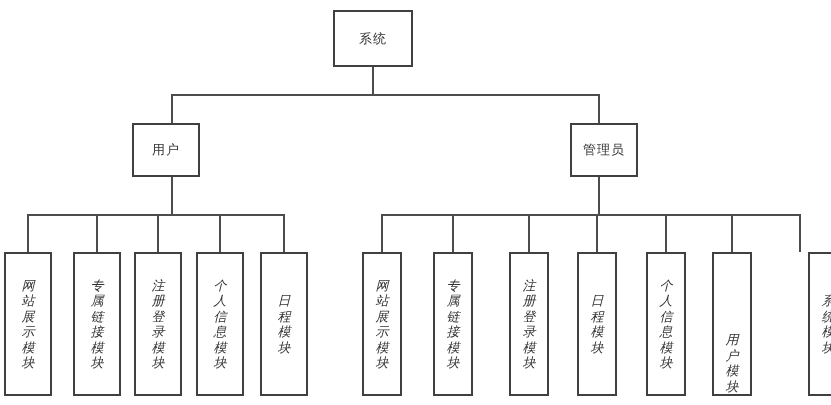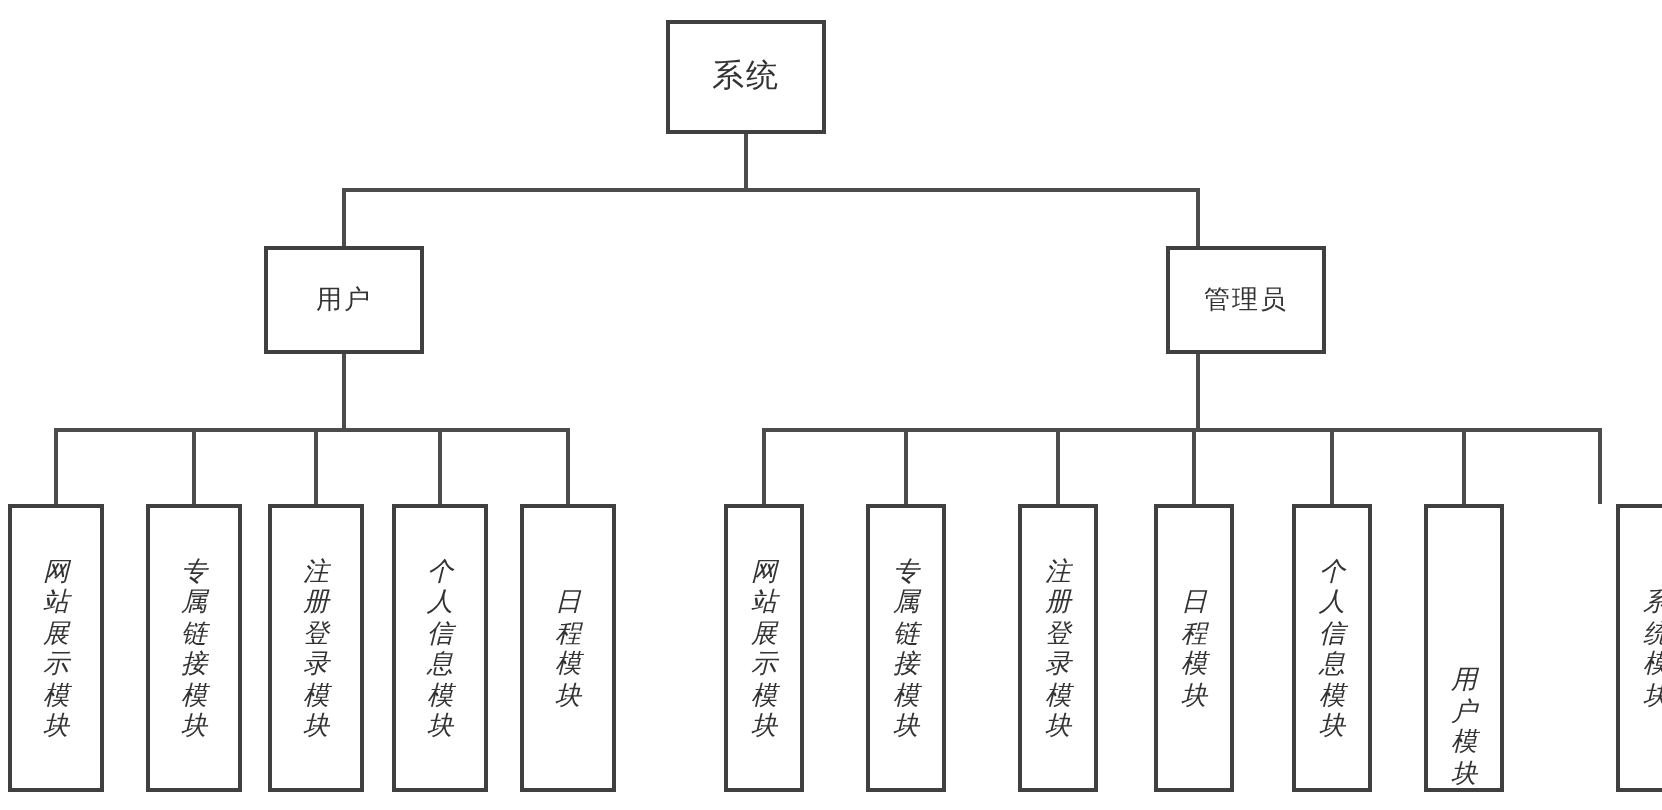--- a/index.html
+++ b/index.html
@@ -20,22 +20,22 @@
   .node{
     position:absolute;
     box-sizing:border-box;
     border:2px solid var(--border-color);
     background:var(--bg-color);
     display:flex;
     align-items:center;
     justify-content:center;
     text-align:center;
   }
-  .root-node{left:333px;top:10px;width:80px;height:57px;font-size:16px;letter-spacing:1px;}
-  .branch-node{top:123px;width:80px;height:54px;font-size:13px;letter-spacing:1px;}
+  .root-node{left:333px;top:10px;width:80px;height:57px;font-size:13px;letter-spacing:1px;}
+  .branch-node{top:123px;width:68px;height:54px;font-size:13px;letter-spacing:1px;}
   .leaf{top:252px;height:144px;font-size:13px;font-style:italic;}
   .leaf-l{width:48px;}
   .leaf-r{width:40px;}
   .vtext{
     display:inline-block;
     width:1em;
     word-break:break-all;
     line-height:15.5px;
     text-align:center;
     white-space:normal;
@@ -54,21 +54,21 @@
   </div>
 
   <div class="line v" style="left:372px;top:67px;height:27px"></div>
   <div class="line h" style="left:171px;top:94px;width:429px"></div>
   <div class="line v" style="left:171px;top:94px;height:29px"></div>
   <div class="line v" style="left:598px;top:94px;height:29px"></div>
 
   <div class="node branch-node" style="left:132px;">
     <span>用户</span>
   </div>
-  <div class="node branch-node" style="left:583px;justify-content:center;">
+  <div class="node branch-node" style="left:570px;justify-content:center;">
     <span>管理员</span>
   </div>
 
   <div class="line v" style="left:171px;top:177px;height:37px"></div>
   <div class="line h" style="left:27px;top:214px;width:258px"></div>
   <div class="line v" style="left:27px;top:214px;height:38px"></div>
   <div class="line v" style="left:96px;top:214px;height:38px"></div>
   <div class="line v" style="left:157px;top:214px;height:38px"></div>
   <div class="line v" style="left:219px;top:214px;height:38px"></div>
   <div class="line v" style="left:283px;top:214px;height:38px"></div>

